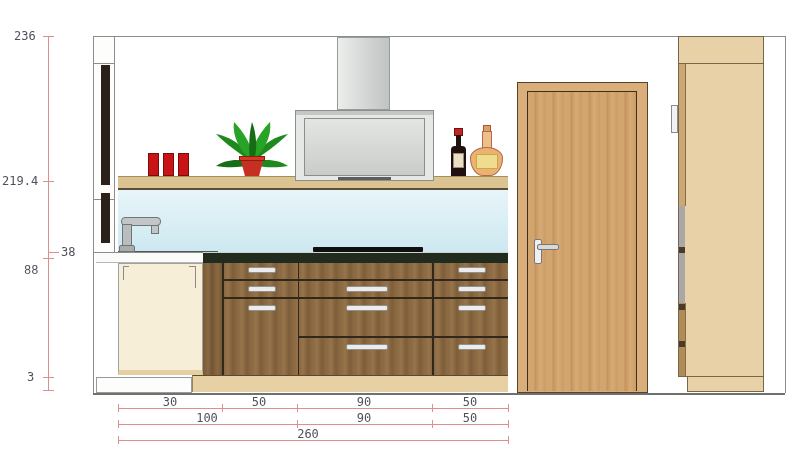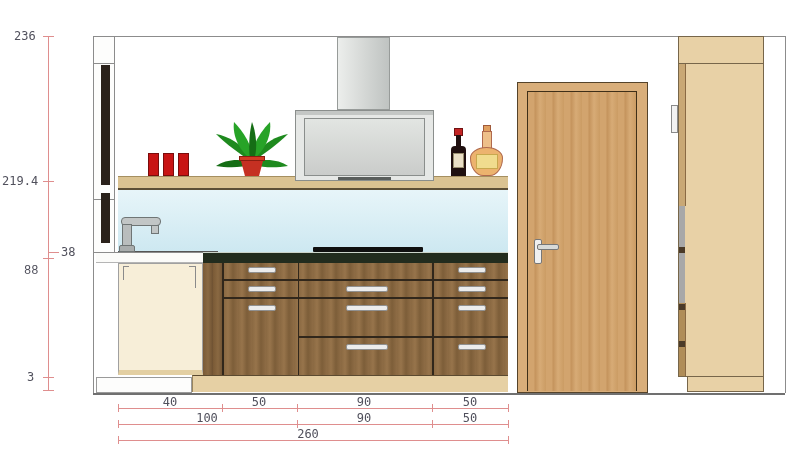--- a/index.html
+++ b/index.html
@@ -183,21 +183,21 @@
   <div class="abs" style="left:687px;top:377px;width:77px;height:15px;background:#e8d1a6;border:1px solid #77664a;border-top:none;box-sizing:border-box;"></div>
 
   <div>
 
     <div class="dimline-h" style="left:118px;top:408px;width:390px;"></div>
     <div class="tick-v" style="left:118px;top:404px;"></div>
     <div class="tick-v" style="left:222px;top:404px;"></div>
     <div class="tick-v" style="left:297px;top:404px;"></div>
     <div class="tick-v" style="left:432px;top:404px;"></div>
     <div class="tick-v" style="left:508px;top:404px;"></div>
-    <div class="dimtext center" style="left:170px;top:395px;">40</div>
+    <div class="dimtext center" style="left:170px;top:395px;">30</div>
     <div class="dimtext center" style="left:259px;top:395px;">50</div>
     <div class="dimtext center" style="left:364px;top:395px;">90</div>
     <div class="dimtext center" style="left:470px;top:395px;">50</div>
 
     <div class="dimline-h" style="left:118px;top:424px;width:390px;"></div>
     <div class="tick-v" style="left:118px;top:420px;"></div>
     <div class="tick-v" style="left:297px;top:420px;"></div>
     <div class="tick-v" style="left:432px;top:420px;"></div>
     <div class="tick-v" style="left:508px;top:420px;"></div>
     <div class="dimtext center" style="left:207px;top:411px;">100</div>

